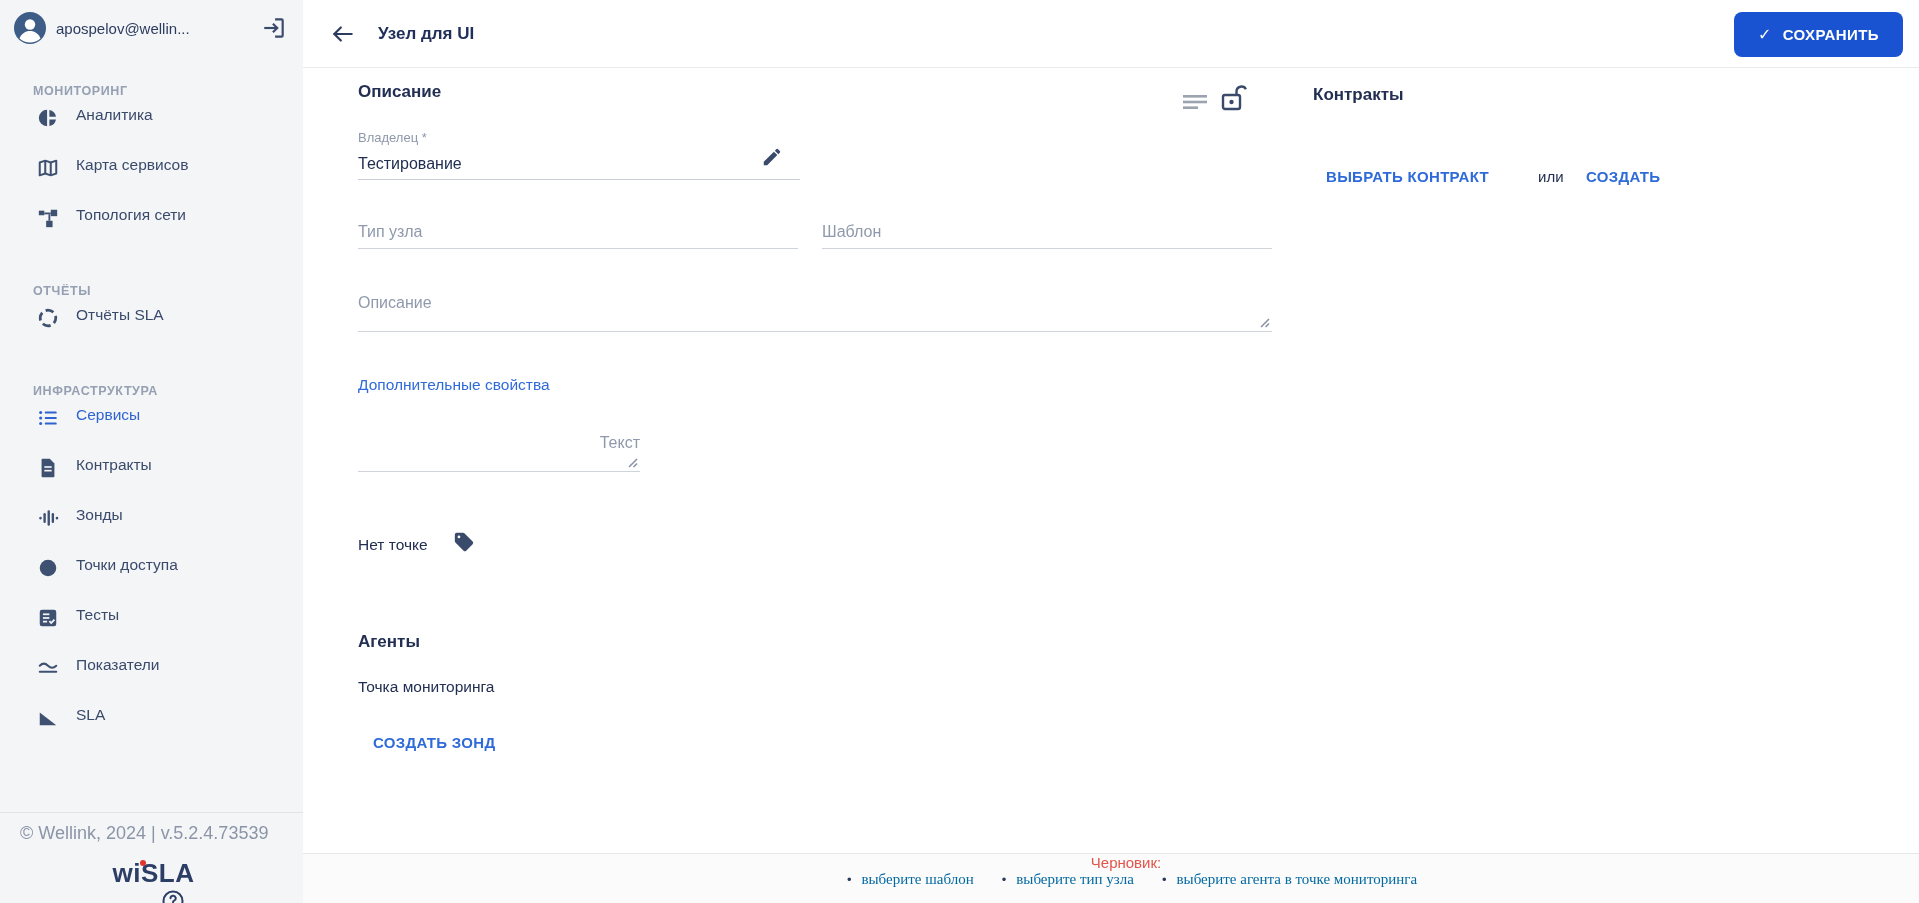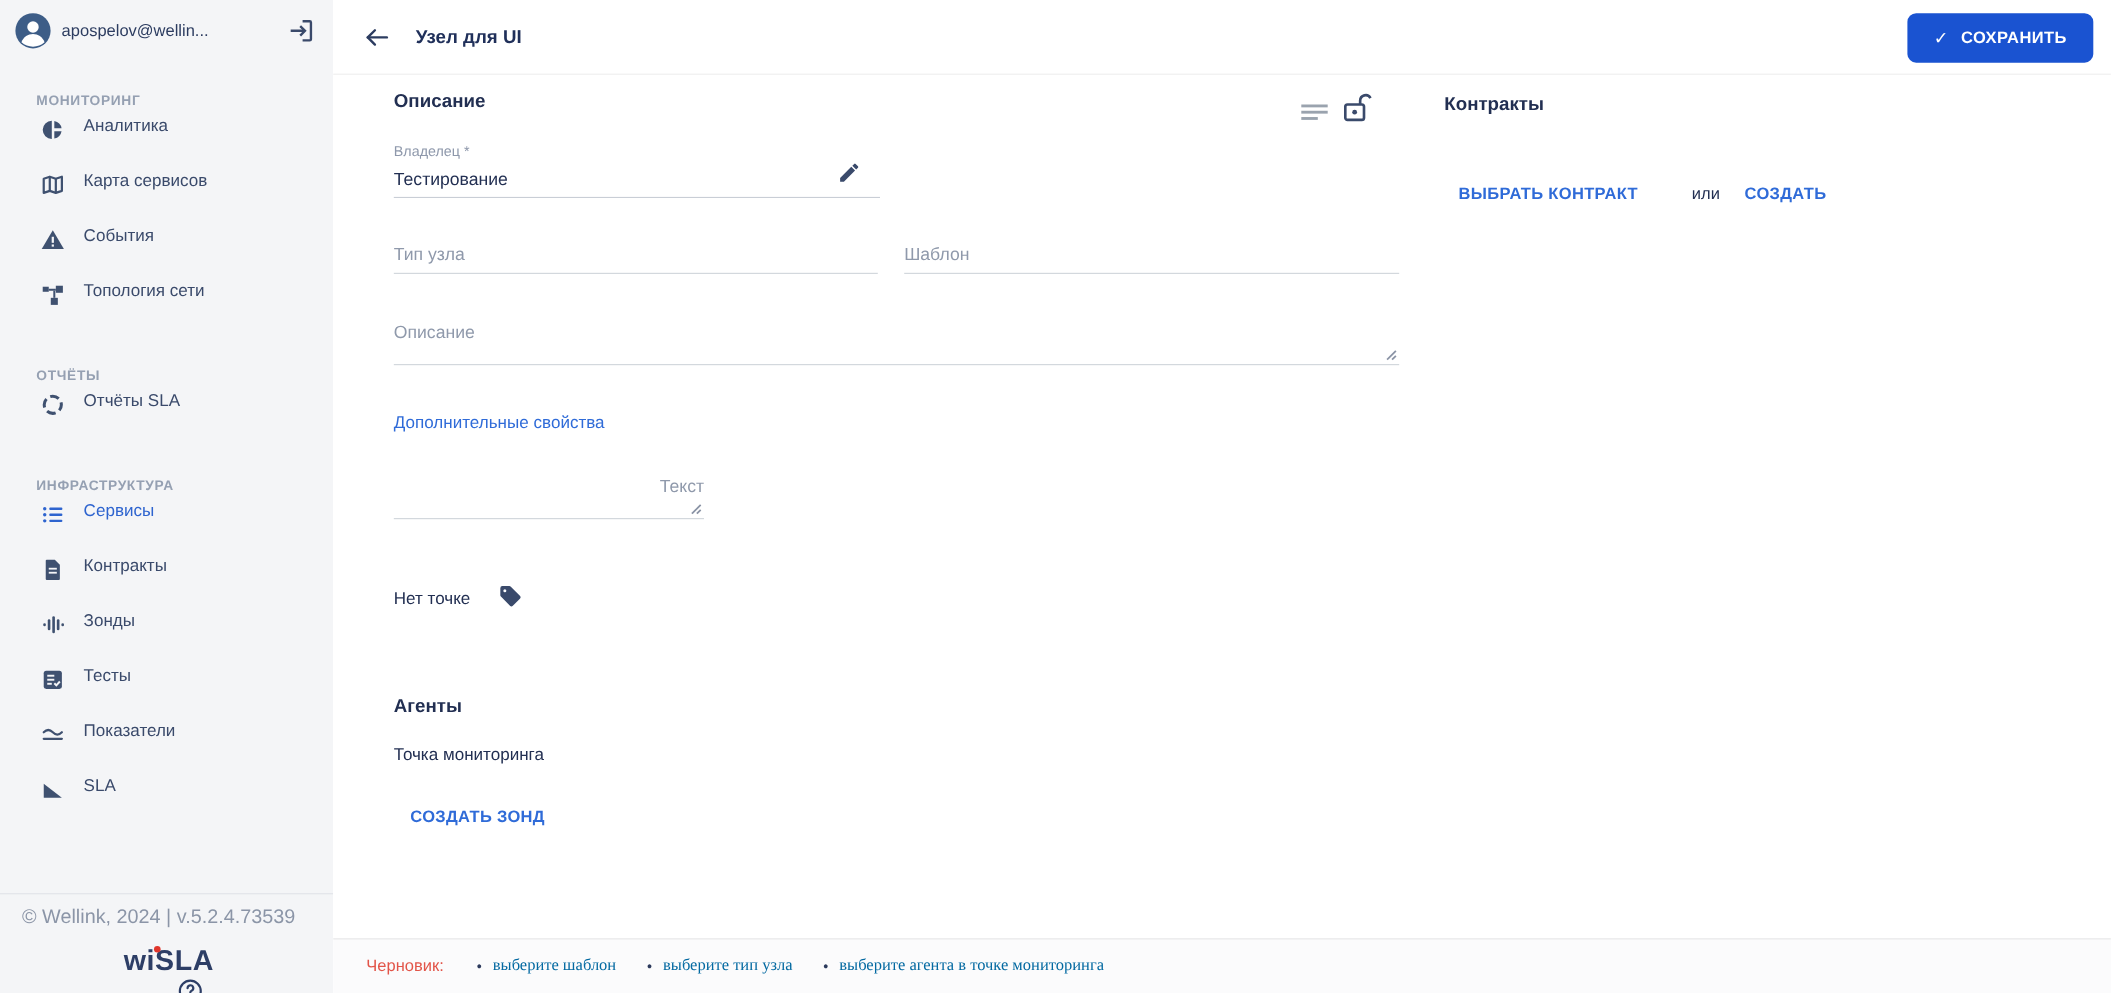--- a/index.html
+++ b/index.html
@@ -47,21 +47,21 @@
   .underline-area { display:block; border:none; border-bottom:1px solid #cfd4da; background:transparent; outline:none; resize:none; font-family:inherit; font-size:16px; color:#222f52; overflow:hidden; }
   .owner-line { border-bottom:1px solid #c9ced6; }
   .icon-btn { background:none; border:none; cursor:pointer; padding:0; display:flex; }
   .link { color:#2f6bd8; cursor:pointer; }
   .textlink { font-size:15.5px; }
   .action-link { font-size:15px; font-weight:700; letter-spacing:.3px; }
   .plain-text { font-size:15.5px; color:#222f52; }
   .grip { position:absolute; pointer-events:none; }
 
   
-  .statusbar { position:absolute; left:0; right:0; bottom:0; height:50px; background:#fbfbfc; border-top:1px solid #e7e7e7; display:flex; align-items:center; padding-left:30px; }
+  .statusbar { position:absolute; left:0; right:0; bottom:0; height:50px; background:#fbfbfc; border-top:1px solid #e7e7e7; display:flex; align-items:center; padding-left:30px;flex-direction:column; }
   .status-label { font-size:15px; color:#e25549; }
   .hint-group { display:flex; align-items:center; margin-left:30px; gap:10px; }
   .bullet { color:#2c3a5c; font-size:13px; }
   .hint { font-size:15px; color:#0369a1; margin-right:18px;font-family:Liberation Serif, serif; }
 
   svg { display:block; }
 </style>
 </head>
 <body>
 
@@ -103,30 +103,20 @@
       <div class="nav-item">
         <span class="nav-ico">
           <svg width="22" height="22" viewBox="0 0 24 24" fill="none" stroke="#3f5170" stroke-width="2.2" stroke-linejoin="round">
               <path d="M3 6l6-2 6 2 6-2v14l-6 2-6-2-6 2z"></path>
               <path d="M9 4v14M15 6v14"></path>
             </svg>
         </span>
         <span class="nav-label">Карта сервисов</span>
       </div>
 
-      <div class="nav-item">
-        <span class="nav-ico">
-          <svg width="22" height="22" viewBox="0 0 24 24">
-              <path d="M12 2.5L23 21H1z" fill="#3f5170"></path>
-              <rect x="10.9" y="9" width="2.2" height="6" fill="#f4f5f7"></rect>
-              <rect x="10.9" y="16.6" width="2.2" height="2.2" fill="#f4f5f7"></rect>
-            </svg>
-        </span>
-        <span class="nav-label">События</span>
-      </div>
 
       <div class="nav-item">
         <span class="nav-ico">
           <svg width="22" height="22" viewBox="0 0 24 24" fill="#3f5170">
               <rect x="2" y="4" width="6" height="5"></rect>
               <rect x="15" y="3" width="7" height="7"></rect>
               <rect x="10" y="15" width="7" height="7"></rect>
               <path d="M8 6h7v2H8z" fill="#3f5170"></path>
               <rect x="12.5" y="8" width="2" height="7"></rect>
             </svg>
@@ -178,20 +168,28 @@
               <rect x="2.5" y="10.5" width="2.6" height="3" rx="1.3"></rect>
               <rect x="7" y="6.5" width="2.6" height="11" rx="1.3"></rect>
               <rect x="11.5" y="3.5" width="2.6" height="17" rx="1.3"></rect>
               <rect x="16" y="6.5" width="2.6" height="11" rx="1.3"></rect>
               <rect x="20.5" y="10.5" width="2.6" height="3" rx="1.3"></rect>
             </svg>
         </span>
         <span class="nav-label">Зонды</span>
       </div>
 
+      <div class="nav-item">
+        <span class="nav-ico">
+          <svg width="22" height="22" viewBox="0 0 24 24">
+              <circle cx="12" cy="12" r="9" fill="#3f5170"></circle>
+            </svg>
+        </span>
+        <span class="nav-label">Точки доступа</span>
+      </div>
 
       <div class="nav-item">
         <span class="nav-ico">
           <svg width="22" height="22" viewBox="0 0 24 24">
               <rect x="3" y="3" width="18" height="18" rx="2.5" fill="#3f5170"></rect>
               <rect x="6.5" y="7" width="7" height="1.9" fill="#f4f5f7"></rect>
               <rect x="6.5" y="11" width="7" height="1.9" fill="#f4f5f7"></rect>
               <rect x="6.5" y="15" width="4.5" height="1.9" fill="#f4f5f7"></rect>
               <path d="M13.5 15.5l2 2 3.5-3.8" stroke="#f4f5f7" stroke-width="2" fill="none"></path>
             </svg>

